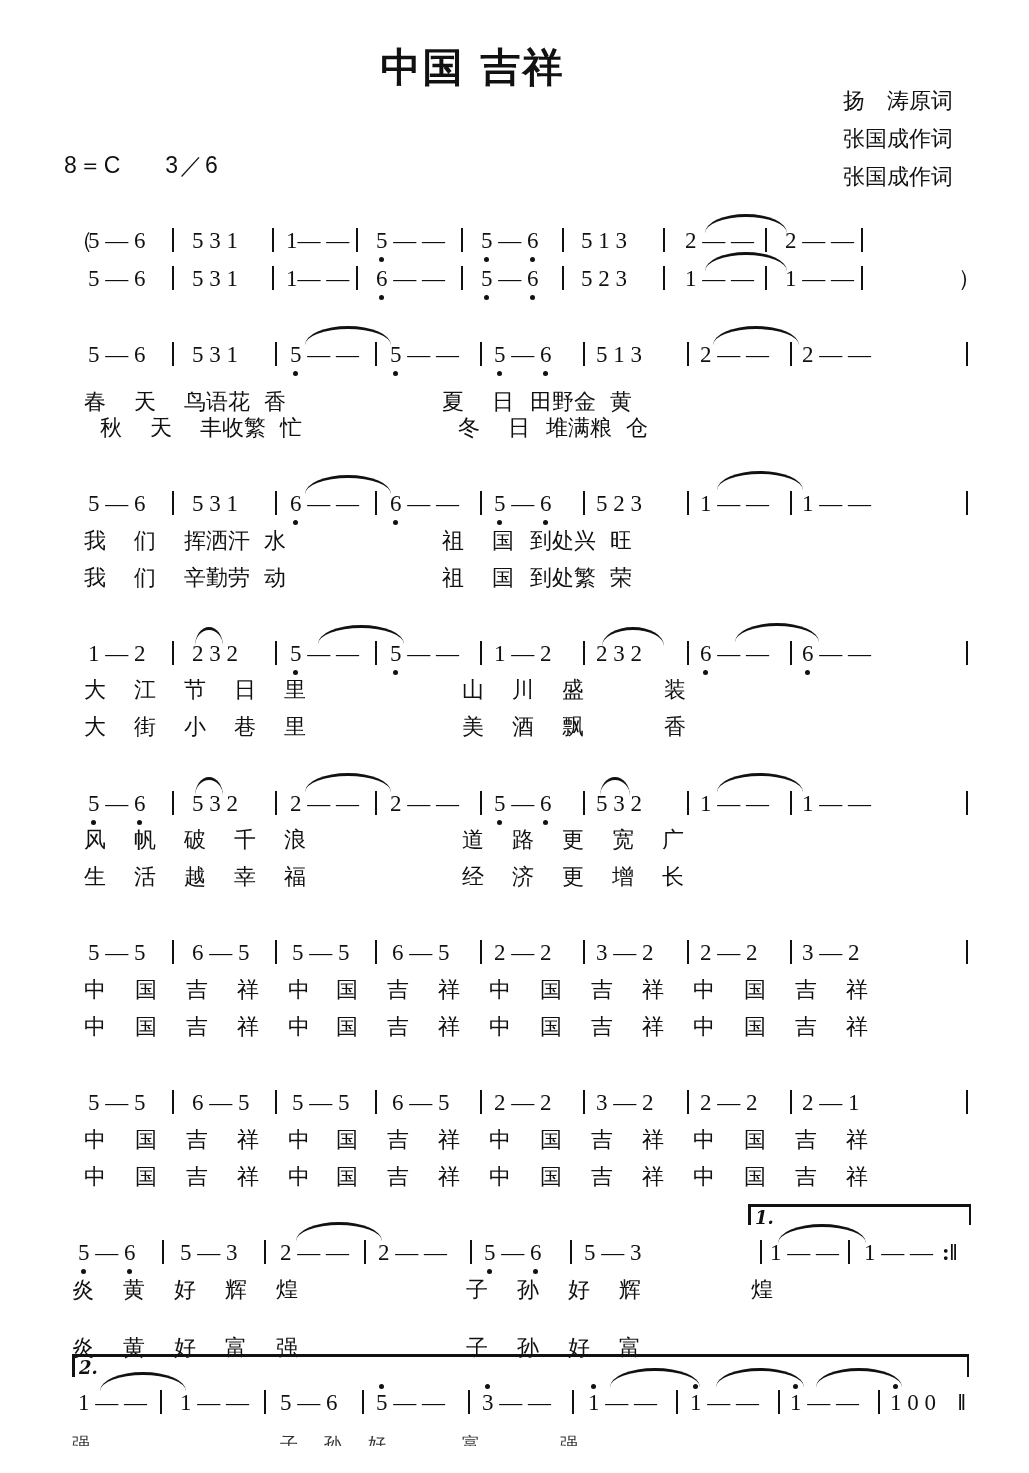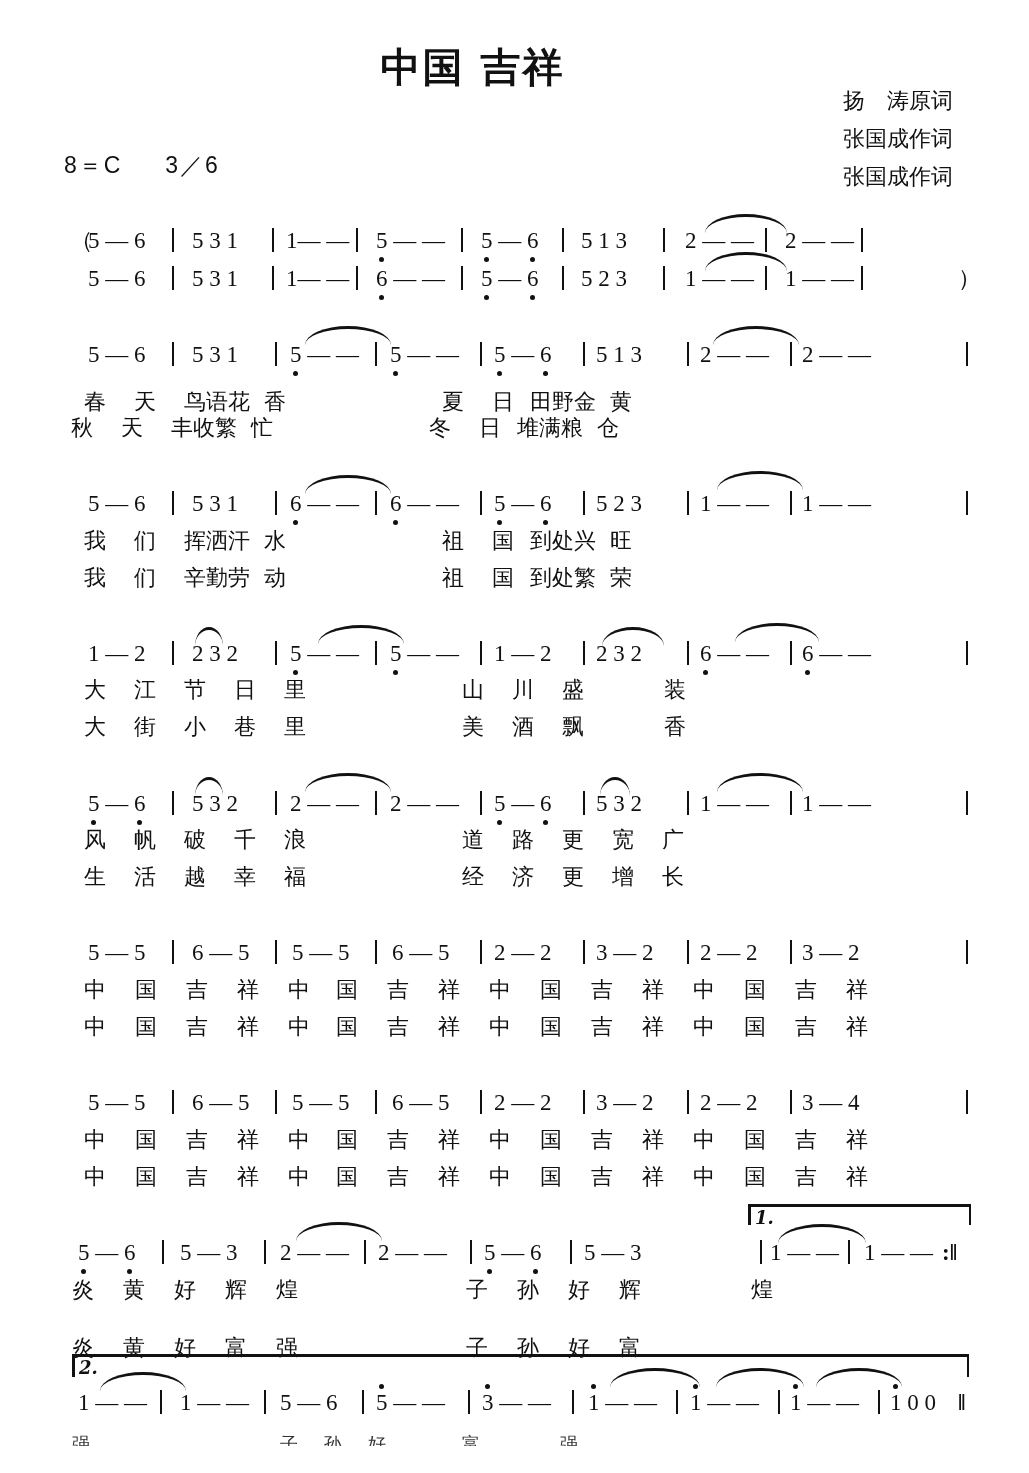--- a/index.html
+++ b/index.html
@@ -125,21 +125,21 @@
   <span class="bar" style="left:687px"></span>
   <span class="slur" style="left:713px;top:-14px;width:86px"></span>
   <span class="cell" style="left:700px">2 — —</span>
   <span class="bar" style="left:790px"></span>
   <span class="cell" style="left:802px">2 — —</span>
   <span class="bar" style="left:966px"></span>
 </div>
 <div class="lyric" style="top:388px;left:84px">
   <span>春</span><span style="display:inline-block;width:28px"></span><span>天</span><span style="display:inline-block;width:28px"></span><span>鸟语花</span><span style="display:inline-block;width:14px"></span><span>香</span><span style="display:inline-block;width:156px"></span><span>夏</span><span style="display:inline-block;width:28px"></span><span>日</span><span style="display:inline-block;width:16px"></span><span>田野金</span><span style="display:inline-block;width:14px"></span><span>黄</span>
 </div>
-<div class="lyric" style="top:414px;left:71px">
+<div class="lyric" style="top:414px;left:100px">
   <span>秋</span><span style="display:inline-block;width:28px"></span><span>天</span><span style="display:inline-block;width:28px"></span><span>丰收繁</span><span style="display:inline-block;width:14px"></span><span>忙</span><span style="display:inline-block;width:156px"></span><span>冬</span><span style="display:inline-block;width:28px"></span><span>日</span><span style="display:inline-block;width:16px"></span><span>堆满粮</span><span style="display:inline-block;width:14px"></span><span>仓</span>
 </div>
 
 <div class="row" style="top:489px">
   <span class="cell" style="left:88px">5 — 6</span>
   <span class="bar" style="left:172px"></span>
   <span class="cell" style="left:192px">5 3 1</span>
   <span class="bar" style="left:275px"></span>
   <span class="slur" style="left:305px;top:-14px;width:86px"></span>
   <span class="cell" style="left:290px"><span class="note dot-below">6</span> — —</span>
@@ -254,21 +254,21 @@
   <span class="cell" style="left:292px">5 — 5</span>
   <span class="bar" style="left:375px"></span>
   <span class="cell" style="left:392px">6 — 5</span>
   <span class="bar" style="left:480px"></span>
   <span class="cell" style="left:494px">2 — 2</span>
   <span class="bar" style="left:583px"></span>
   <span class="cell" style="left:596px">3 — 2</span>
   <span class="bar" style="left:687px"></span>
   <span class="cell" style="left:700px">2 — 2</span>
   <span class="bar" style="left:790px"></span>
-  <span class="cell" style="left:802px">3 — 4</span>
+  <span class="cell" style="left:802px">2 — 1</span>
   <span class="bar" style="left:966px"></span>
 </div>
 <div class="lyric" style="top:1126px;left:84px">
   <span>中</span><span style="display:inline-block;width:29px"></span><span>国</span><span style="display:inline-block;width:29px"></span><span>吉</span><span style="display:inline-block;width:29px"></span><span>祥</span><span style="display:inline-block;width:29px"></span><span>中</span><span style="display:inline-block;width:26px"></span><span>国</span><span style="display:inline-block;width:29px"></span><span>吉</span><span style="display:inline-block;width:29px"></span><span>祥</span><span style="display:inline-block;width:29px"></span><span>中</span><span style="display:inline-block;width:29px"></span><span>国</span><span style="display:inline-block;width:29px"></span><span>吉</span><span style="display:inline-block;width:29px"></span><span>祥</span><span style="display:inline-block;width:29px"></span><span>中</span><span style="display:inline-block;width:29px"></span><span>国</span><span style="display:inline-block;width:29px"></span><span>吉</span><span style="display:inline-block;width:29px"></span><span>祥</span>
 </div>
 <div class="lyric" style="top:1163px;left:84px">
   <span>中</span><span style="display:inline-block;width:29px"></span><span>国</span><span style="display:inline-block;width:29px"></span><span>吉</span><span style="display:inline-block;width:29px"></span><span>祥</span><span style="display:inline-block;width:29px"></span><span>中</span><span style="display:inline-block;width:26px"></span><span>国</span><span style="display:inline-block;width:29px"></span><span>吉</span><span style="display:inline-block;width:29px"></span><span>祥</span><span style="display:inline-block;width:29px"></span><span>中</span><span style="display:inline-block;width:29px"></span><span>国</span><span style="display:inline-block;width:29px"></span><span>吉</span><span style="display:inline-block;width:29px"></span><span>祥</span><span style="display:inline-block;width:29px"></span><span>中</span><span style="display:inline-block;width:29px"></span><span>国</span><span style="display:inline-block;width:29px"></span><span>吉</span><span style="display:inline-block;width:29px"></span><span>祥</span>
 </div>
 
 <div class="volta" style="left:748px;top:1204px;width:218px;height:18px">

